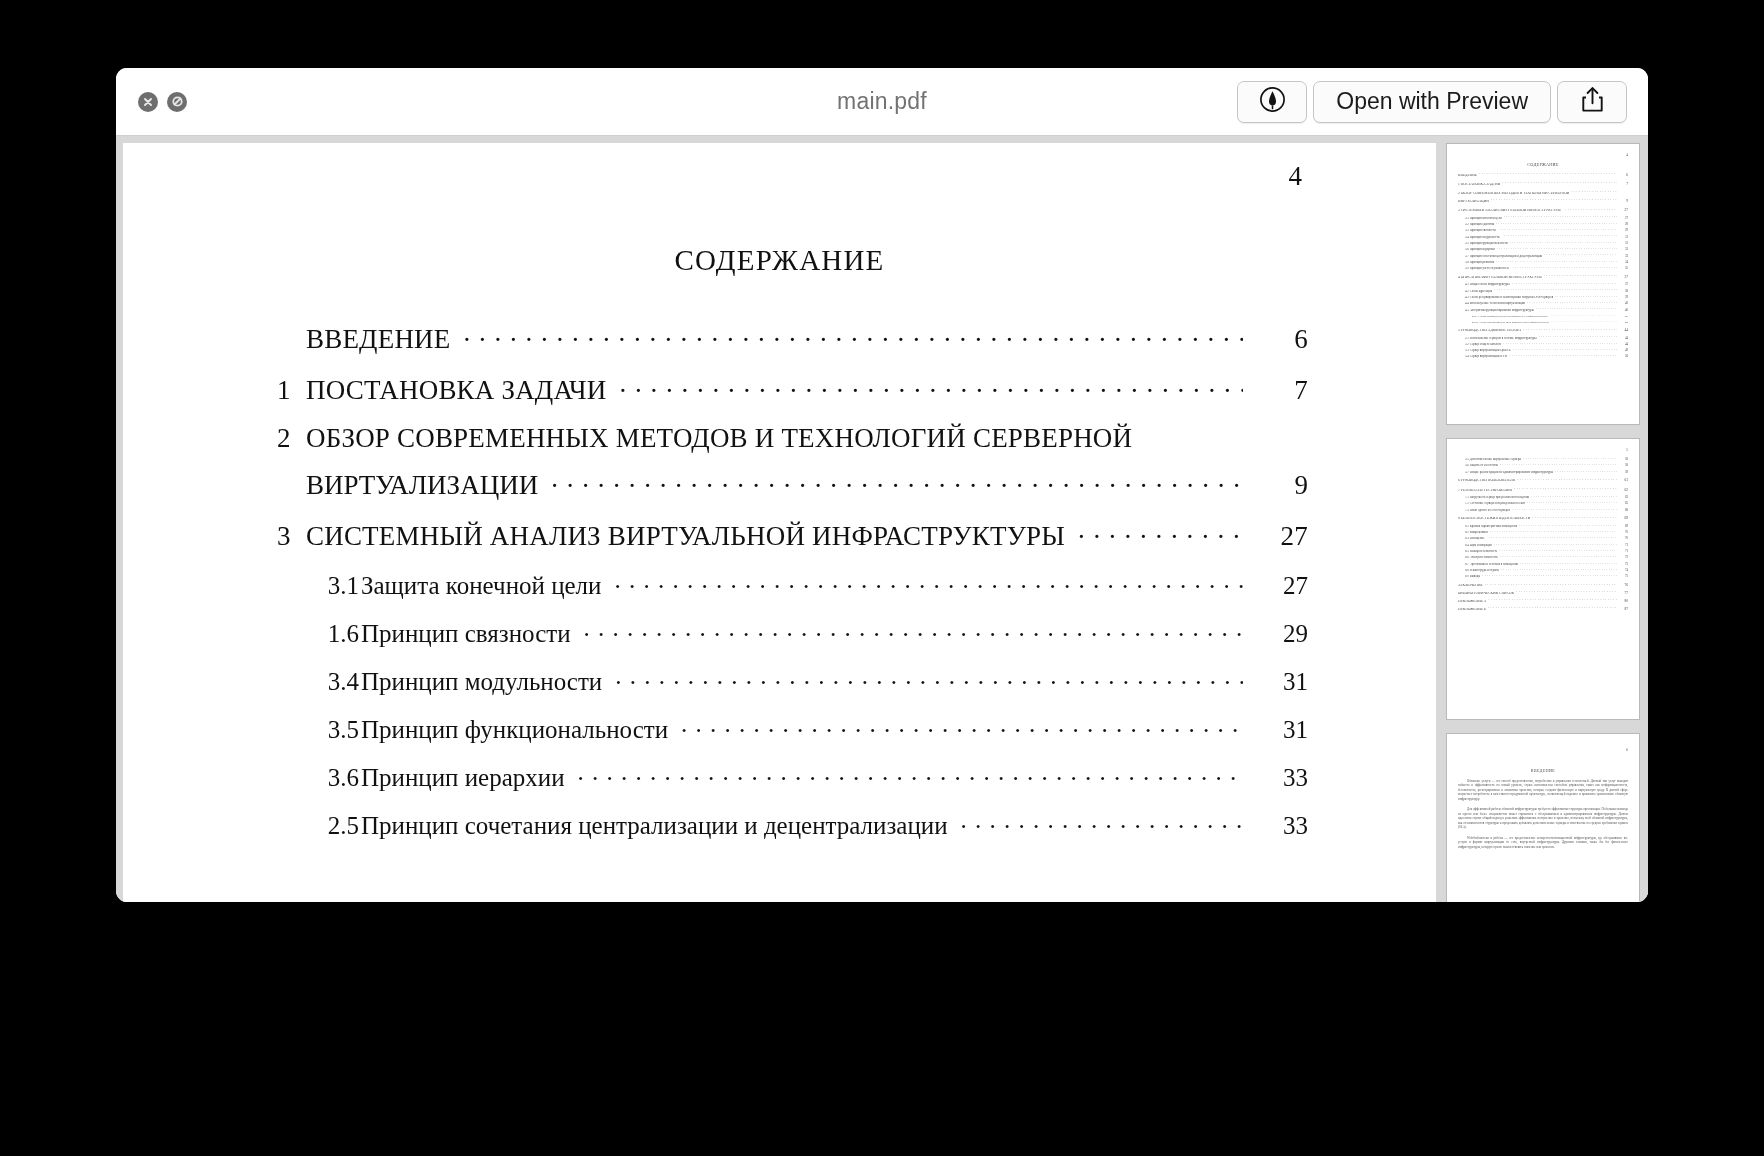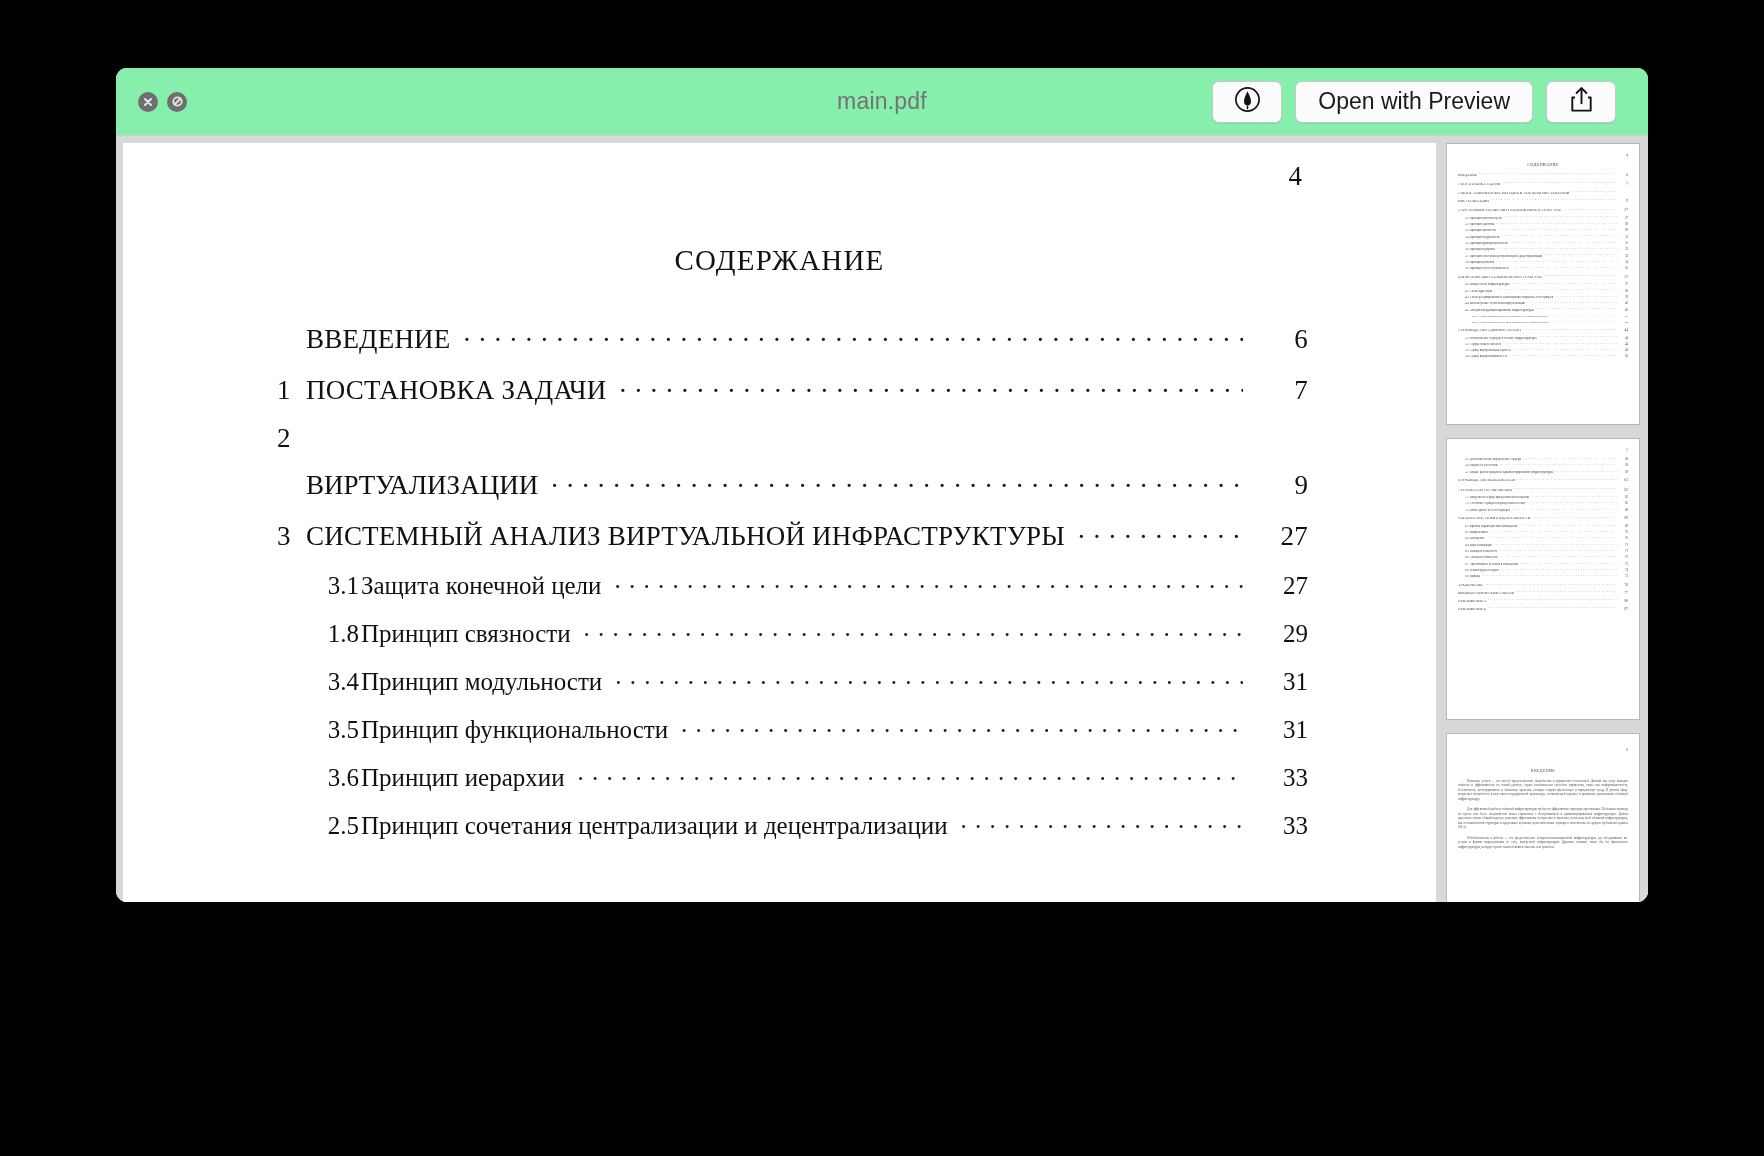--- a/index.html
+++ b/index.html
@@ -21,21 +21,21 @@
     overflow: hidden;
     display: flex;
     flex-direction: column;
   }
 
   
   #toolbar {
     position: relative;
     height: 68px;
     flex: 0 0 68px;
-    background: #86efac;
+    background: #ffffff;
     border-bottom: 1px solid #cfcfcf;
     display: flex;
     align-items: center;
     justify-content: center;
   }
   .traffic-lights {
     display: flex;
     align-items: center;
     gap: 9px;
     margin-left: 22px;
@@ -56,24 +56,24 @@
     text-align: center;
     font-size: 23px;
     color: #737373;
     font-family: "Liberation Sans", sans-serif;
     letter-spacing: 0.2px;
     pointer-events: none;
   }
 
   .toolbar-right {
     margin-left: auto;
-    margin-right: 32px;
+    margin-right: 21px;
     display: flex;
     align-items: center;
-    gap: 13px;
+    gap: 6px;
     position: relative;
     z-index: 5;
   }
   .tb-btn {
     background: #fbfbfb;
     border: 1px solid #c6c6c6;
     border-radius: 7px;
     height: 42px;
     display: flex;
     align-items: center;
@@ -325,20 +325,21 @@
               <div class="toc-row">
                 <span class="toc-num">1</span>
                 <span class="toc-title">ПОСТАНОВКА ЗАДАЧИ</span>
                 <span class="toc-leader"></span>
                 <span class="toc-page">7</span>
               </div>
             </div>
             <div class="toc-entry lvl0">
               <div class="toc-row">
                 <span class="toc-num">2</span>
+                <span class="toc-title">ОБЗОР СОВРЕМЕННЫХ МЕТОДОВ И ТЕХНОЛОГИЙ СЕРВЕРНОЙ</span>
               </div>
               <div class="toc-cont lvl0" style="font-size: 27px;">
                 <span class="toc-title">ВИРТУАЛИЗАЦИИ</span>
                 <span class="toc-leader"></span>
                 <span class="toc-page">9</span>
               </div>
             </div>
             <div class="toc-entry lvl0">
               <div class="toc-row">
                 <span class="toc-num">3</span>
@@ -350,21 +351,21 @@
             <div class="toc-entry lvl1">
               <div class="toc-row">
                 <span class="toc-num">3.1</span>
                 <span class="toc-title">Защита конечной цели</span>
                 <span class="toc-leader"></span>
                 <span class="toc-page">27</span>
               </div>
             </div>
             <div class="toc-entry lvl1">
               <div class="toc-row">
-                <span class="toc-num">1.8</span>
+                <span class="toc-num">1.6</span>
                 <span class="toc-title">Принцип связности</span>
                 <span class="toc-leader"></span>
                 <span class="toc-page">29</span>
               </div>
             </div>
             <div class="toc-entry lvl1">
               <div class="toc-row">
                 <span class="toc-num">3.4</span>
                 <span class="toc-title">Принцип модульности</span>
                 <span class="toc-leader"></span>

